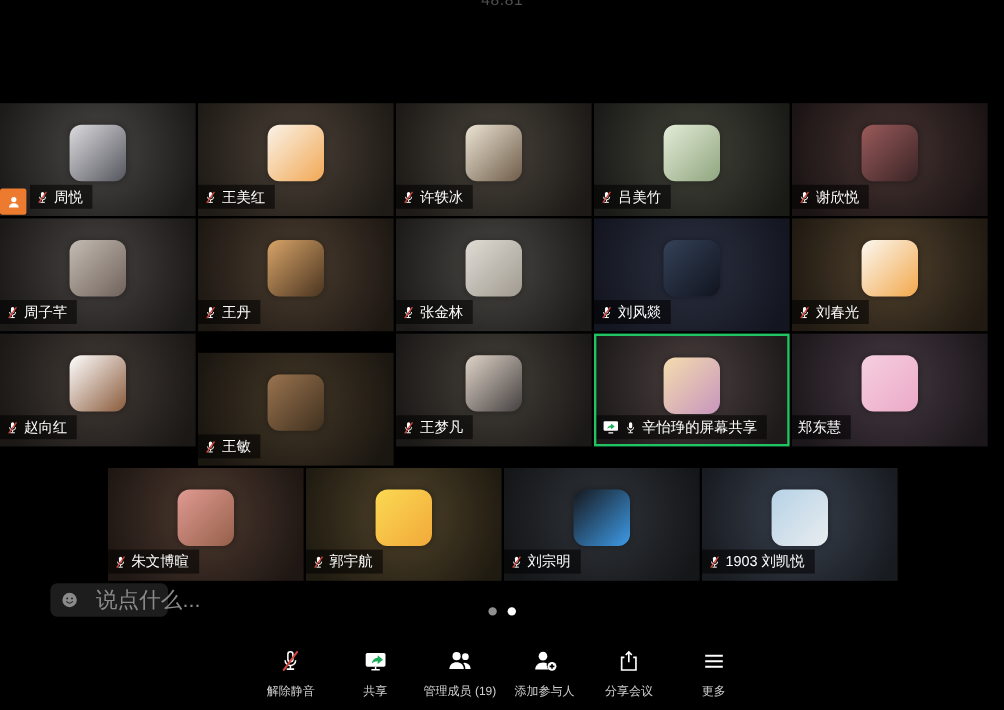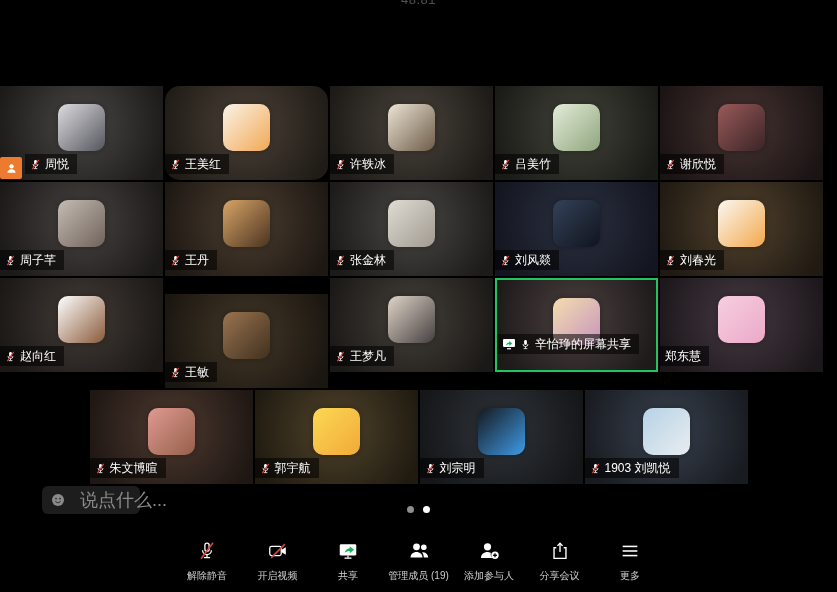--- a/index.html
+++ b/index.html
@@ -11,21 +11,21 @@
   .row{display:flex;gap:2px;margin-bottom:2px;}
   .row.centered{justify-content:center;}
   .tile{position:relative;width:163px;height:94px;flex:0 0 auto;overflow:hidden;box-sizing:border-box;}
   .tile.selected{border:2px solid var(--sel,#21c463);}
   .avatar{position:absolute;left:calc(50% - 23.5px);top:18px;width:47px;height:47px;border-radius:10px;
           box-shadow:0 0 6px rgba(0,0,0,.35);}
   .name-label{position:absolute;left:0;bottom:6px;max-width:100%;box-sizing:border-box;
               height:20px;display:inline-flex;align-items:center;gap:4px;
               background:rgba(0,0,0,.55);color:#fff;font-size:12px;
               padding:0 8px 0 5px;white-space:nowrap;overflow:hidden;}
-  .tile.selected .name-label{bottom:16px;align-items:center;}
+  .tile.selected .name-label{bottom:4px;align-items:center;}
   .name-label.shift{left:25px;}
   .host-badge{position:absolute;left:0;bottom:1px;width:22px;height:22px;border-radius:2px;
               background:var(--host,#ed7b2f);display:flex;align-items:center;justify-content:center;}
   .lbl-ic{display:inline-flex;align-items:center;}
   .chat-box{position:absolute;left:42px;bottom:78px;width:98px;height:28px;border-radius:6px;
             background:#1d1d1d;display:flex;align-items:center;padding:0 8px;box-sizing:border-box;gap:7px;}
   .chat-divider{width:1px;height:15px;background:#454545;}
   .chat-ph{color:#8a8a8a;font-size:18px;white-space:nowrap;}
   .dots{position:absolute;left:0;right:0;bottom:79px;display:flex;justify-content:center;gap:9px;}
   .dot{width:7px;height:7px;border-radius:50%;background:#8f8f8f;}
@@ -59,21 +59,21 @@
                 <rect x="9" y="3" width="6" height="11" rx="3" fill="#fff"></rect>
                 <path d="M6.5 12a5.5 5.5 0 0 0 11 0" fill="none" stroke="#fff" stroke-width="1.8"></path>
                 <line x1="12" y1="17.5" x2="12" y2="21" stroke="#fff" stroke-width="1.8"></line>
                 <line x1="8" y1="22" x2="16" y2="22" stroke="#fff" stroke-width="1.8"></line>
                 <line x1="5" y1="23" x2="19" y2="3" stroke="#d9453d" stroke-width="2.4"></line>
               </svg>
             </span>
             <span>周悦</span>
           </div>
         </div>
-        <div class="tile" style="background: radial-gradient(circle at 50% 42%, rgb(76, 66, 56) 0%, rgb(31, 27, 22) 88%); border-radius: 15px;">
+        <div class="tile" style="background: radial-gradient(circle at 50% 42%, rgb(76, 66, 56) 0%, rgb(31, 27, 22) 88%);">
           <div class="avatar" style="background: linear-gradient(135deg, rgb(250, 243, 232) 0%, rgb(242, 168, 85) 100%);"></div>
           <div class="name-label">
             <span class="lbl-ic">
               <svg width="11" height="13" viewBox="0 0 24 26">
                 <rect x="9" y="3" width="6" height="11" rx="3" fill="#fff"></rect>
                 <path d="M6.5 12a5.5 5.5 0 0 0 11 0" fill="none" stroke="#fff" stroke-width="1.8"></path>
                 <line x1="12" y1="17.5" x2="12" y2="21" stroke="#fff" stroke-width="1.8"></line>
                 <line x1="8" y1="22" x2="16" y2="22" stroke="#fff" stroke-width="1.8"></line>
                 <line x1="5" y1="23" x2="19" y2="3" stroke="#d9453d" stroke-width="2.4"></line>
               </svg>
@@ -369,30 +369,20 @@
             <line x1="12" y1="16.2" x2="12" y2="18.8" stroke="#fff" stroke-width="1.4"></line>
             <line x1="8.6" y1="19.2" x2="15.4" y2="19.2" stroke="#fff" stroke-width="1.4"></line>
             <line x1="5.5" y1="20.5" x2="18.5" y2="3" stroke="#d9453d" stroke-width="1.8"></line>
           </svg>
         </span>
         <span class="tb-label">解除静音</span>
       </button>
       <button class="tb-item">
         <span class="tb-ic">
           <svg width="22" height="22" viewBox="0 0 24 24">
-            <rect x="3" y="7" width="12.5" height="10" rx="2" fill="none" stroke="#fff" stroke-width="1.4"></rect>
-            <path d="M15.5 10.8l5-3v8.4l-5-3z" fill="#fff"></path>
-            <line x1="4.5" y1="19.5" x2="19.5" y2="4.5" stroke="#d9453d" stroke-width="1.8"></line>
-          </svg>
-        </span>
-        <span class="tb-label">开启视频</span>
-      </button>
-      <button class="tb-item">
-        <span class="tb-ic">
-          <svg width="22" height="22" viewBox="0 0 24 24">
             <rect x="3" y="4.5" width="18" height="12.5" rx="1.5" fill="#fff"></rect>
             <path d="M8.5 14c.4-3 2.4-4.8 5.4-5.1V6.7l4.8 3.9-4.8 3.9v-2.4c-2.2 0-3.8.6-5.4 1.9z" fill="#1aad5a"></path>
             <line x1="12" y1="17" x2="12" y2="19.3" stroke="#fff" stroke-width="1.4"></line>
             <line x1="8.2" y1="19.8" x2="15.8" y2="19.8" stroke="#fff" stroke-width="1.4"></line>
           </svg>
         </span>
         <span class="tb-label">共享</span>
       </button>
       <button class="tb-item">
         <span class="tb-ic">

